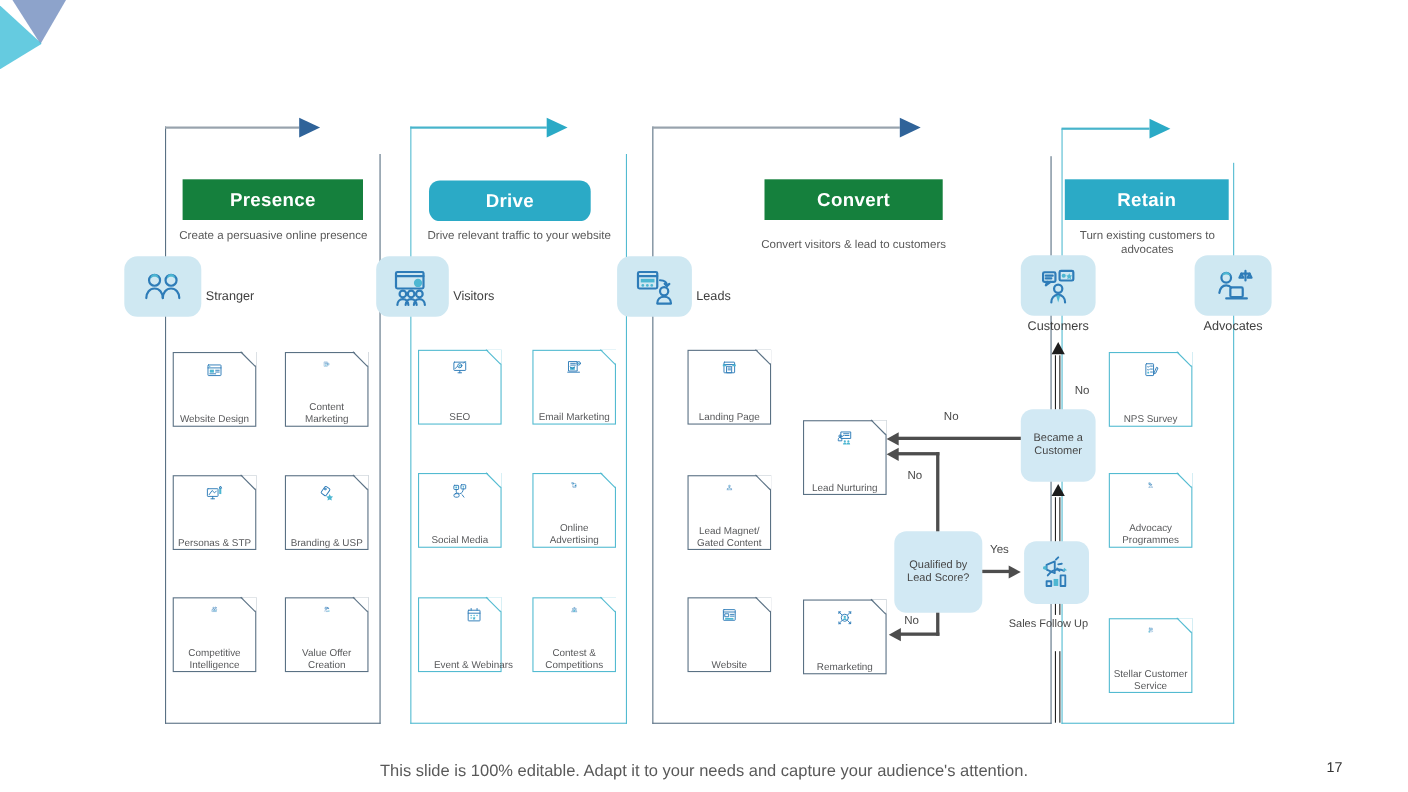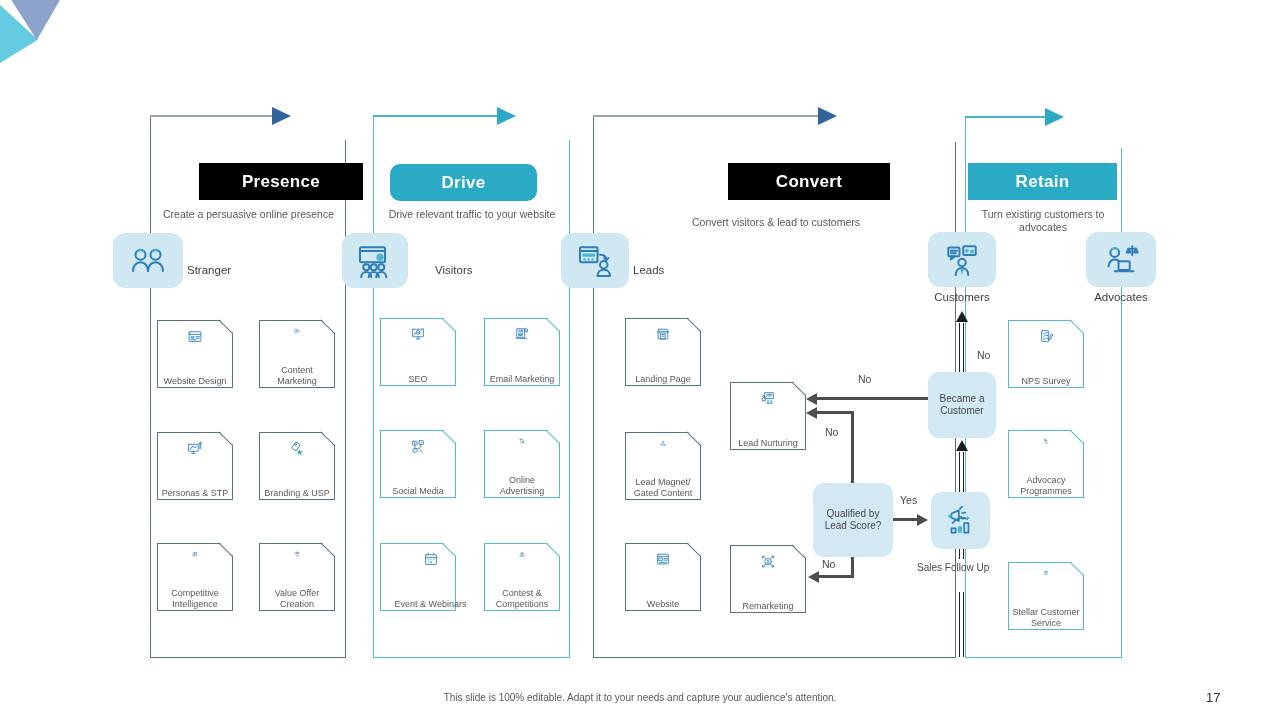--- a/index.html
+++ b/index.html
@@ -19,21 +19,21 @@
   .teal-line{background:#53bbd1;}
   .shaft{position:absolute;height:2px;}
   .shaft-gray{background:#98a3ad;}
   .shaft-teal{background:#47b4cb;}
   .rhead{position:absolute;width:0;height:0;border-top:9px solid transparent;border-bottom:9px solid transparent;}
   .rhead-dark{border-left:19px solid #2f6399;}
   .rhead-teal{border-left:19px solid #2baac6;}
   
   .hdr{position:absolute;height:37px;display:flex;align-items:center;justify-content:center;
        color:#fff;font-size:17px;font-weight:bold;letter-spacing:.3px;}
-  .hdr-dark{background:#000000;margin-left:33px;}
+  .hdr-dark{background:#15803d;}
   .hdr-teal{background:#2baac6;}
   .sub{position:absolute;font-size:10.5px;color:#595959;text-align:center;line-height:1.25;}
   
   .picon{position:absolute;background:#cfe8f2;border-radius:12px;display:flex;align-items:center;justify-content:center;}
   .plabel{position:absolute;font-size:11.5px;color:#404040;}
   
   .tile{position:absolute;width:76px;height:68px;background:#fff;border:1px solid var(--c);
         display:flex;flex-direction:column;align-items:center;justify-content:flex-start;padding-top:7px;box-sizing:border-box;gap:28px;}
   .tile.dark{--c:#5a7184;}
   .tile.teal{--c:#53bbd1;}
@@ -50,21 +50,21 @@
   .fshaft{position:absolute;background:#4d4d4d;}
   .lhead{position:absolute;width:0;height:0;border-top:6px solid transparent;border-bottom:6px solid transparent;
          border-right:11px solid #4d4d4d;}
   .rheadf{position:absolute;width:0;height:0;border-top:6px solid transparent;border-bottom:6px solid transparent;
          border-left:11px solid #4d4d4d;}
   .dbl{position:absolute;width:5px;border-left:1.4px solid #222;border-right:1.4px solid #222;box-sizing:border-box;}
   .uphead{position:absolute;width:0;height:0;border-left:6px solid transparent;border-right:6px solid transparent;
           border-bottom:11px solid #1d1d1d;}
   .tag{position:absolute;font-size:10.5px;color:#4a4a4a;}
   
-  .footer{position:absolute;left:0;right:0;top:692px;text-align:center;font-size:10px;color:#595959;}
+  .footer{position:absolute;left:0;right:0;top:692px;text-align:center;font-size:15px;color:#595959;}
   .pagenum{position:absolute;left:1206px;top:690px;font-size:13px;color:#333;}
   
   .st{fill:none;stroke:#2e7cb8;stroke-width:1.6;stroke-linecap:round;stroke-linejoin:round;}
   .ac{fill:#4db7d2;stroke:none;}
 </style>
 </head>
 <body>
 
 <div class="slide">
 
@@ -130,21 +130,21 @@
     <svg width="40" height="40" viewBox="0 0 32 30">
         <rect class="st" x="4" y="4" width="20" height="12" rx="1"></rect>
         <path class="st" d="M4 7h20"></path>
         <circle class="ac" cx="20" cy="12" r="3"></circle>
         <circle class="st" cx="9" cy="20" r="2.4"></circle>
         <circle class="st" cx="15" cy="20" r="2.4"></circle>
         <circle class="st" cx="21" cy="20" r="2.4"></circle>
         <path class="st" d="M5 28c0-2.6 1.8-4.2 4-4.2s4 1.6 4 4.2M11 28c0-2.6 1.8-4.2 4-4.2s4 1.6 4 4.2M17 28c0-2.6 1.8-4.2 4-4.2s4 1.6 4 4.2"></path>
       </svg>
   </div>
-  <span class="plabel" style="left:412px;top:264px;margin-left:23px;">Visitors</span>
+  <span class="plabel" style="left:412px;top:264px;">Visitors</span>
 
   <div class="picon" style="left:561px;top:233px;width:68px;height:55px;">
     <svg width="40" height="40" viewBox="0 0 32 30">
         <rect class="st" x="4" y="4" width="14" height="12" rx="1"></rect>
         <path class="st" d="M4 7h14"></path>
         <rect class="ac" x="6" y="9" width="10" height="2.6"></rect>
         <circle class="ac" cx="7.5" cy="13.8" r="1"></circle>
         <circle class="ac" cx="10.8" cy="13.8" r="1"></circle>
         <circle class="ac" cx="14" cy="13.8" r="1"></circle>
         <circle class="st" cx="23" cy="18" r="3"></circle>

